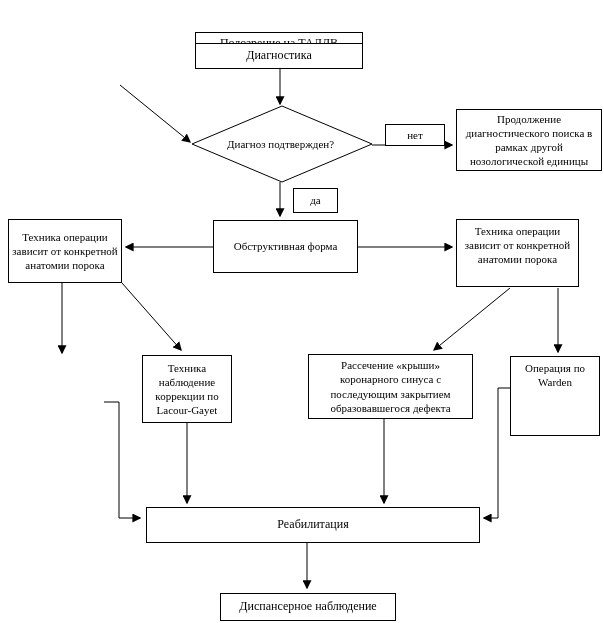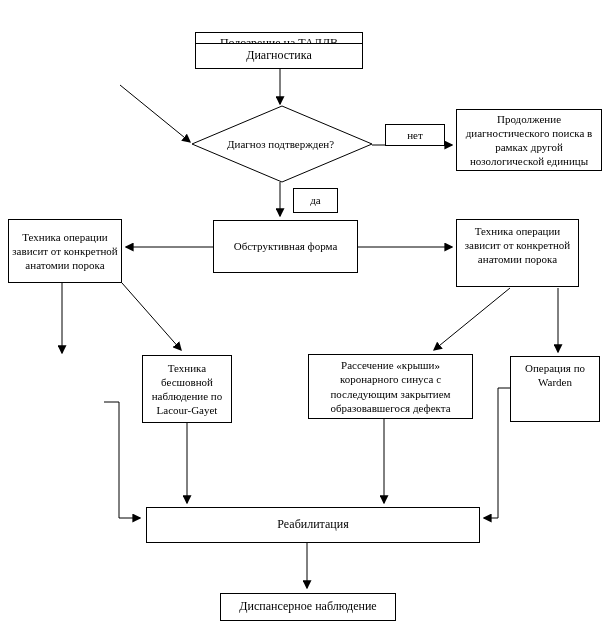--- a/index.html
+++ b/index.html
@@ -50,21 +50,21 @@
   #n-decision-txt { left: 227px; top: 125px; width: 110px; height: 38px; }
   #n-no           { left: 385px; top: 124px; width: 60px;  height: 22px; }
   #n-continue     { left: 456px; top: 109px; width: 146px; height: 62px; }
   #n-yes          { left: 293px; top: 188px; width: 45px;  height: 25px; }
   #n-tech-left    { left: 8px;   top: 219px; width: 114px; height: 64px; }
   #n-obstructive  { left: 213px; top: 220px; width: 145px; height: 53px; }
   #n-tech-right   { left: 456px; top: 219px; width: 123px; height: 68px; }
   #n-balloon      { left: 4px;   top: 357px; width: 102px; height: 67px; }
   #n-sutureless   { left: 142px; top: 355px; width: 90px;  height: 68px; }
   #n-roof         { left: 308px; top: 354px; width: 165px; height: 65px; }
-  #n-warden       { left: 510px; top: 356px; width: 90px;  height: 66px; }
+  #n-warden       { left: 510px; top: 356px; width: 90px;  height: 80px; }
   #n-rehab        { left: 146px; top: 507px; width: 334px; height: 36px; }
   #n-dispensary   { left: 220px; top: 593px; width: 176px; height: 28px; }
 </style>
 </head>
 <body>
 
 <div class="stage">
 
   <svg class="wires" viewBox="0 0 604 623" xmlns="http://www.w3.org/2000/svg">
     <defs>
@@ -124,21 +124,21 @@
   <div class="box" id="n-obstructive">
     <span>Обструктивная форма</span>
   </div>
 
   <div class="box top-align" id="n-tech-right">
     <span>Техника операции зависит от конкретной анатомии порока</span>
   </div>
 
 
   <div class="box" id="n-sutureless">
-    <span>Техника бесшовной наблюдение по Lacour-Gayet</span>
+    <span>Техника наблюдение коррекции по Lacour-Gayet</span>
   </div>
 
   <div class="box" id="n-roof">
     <span>Рассечение «крыши» коронарного синуса с последующим закрытием образовавшегося дефекта</span>
   </div>
 
   <div class="box top-align" id="n-warden">
     <span>Операция по Warden</span>
   </div>
 

